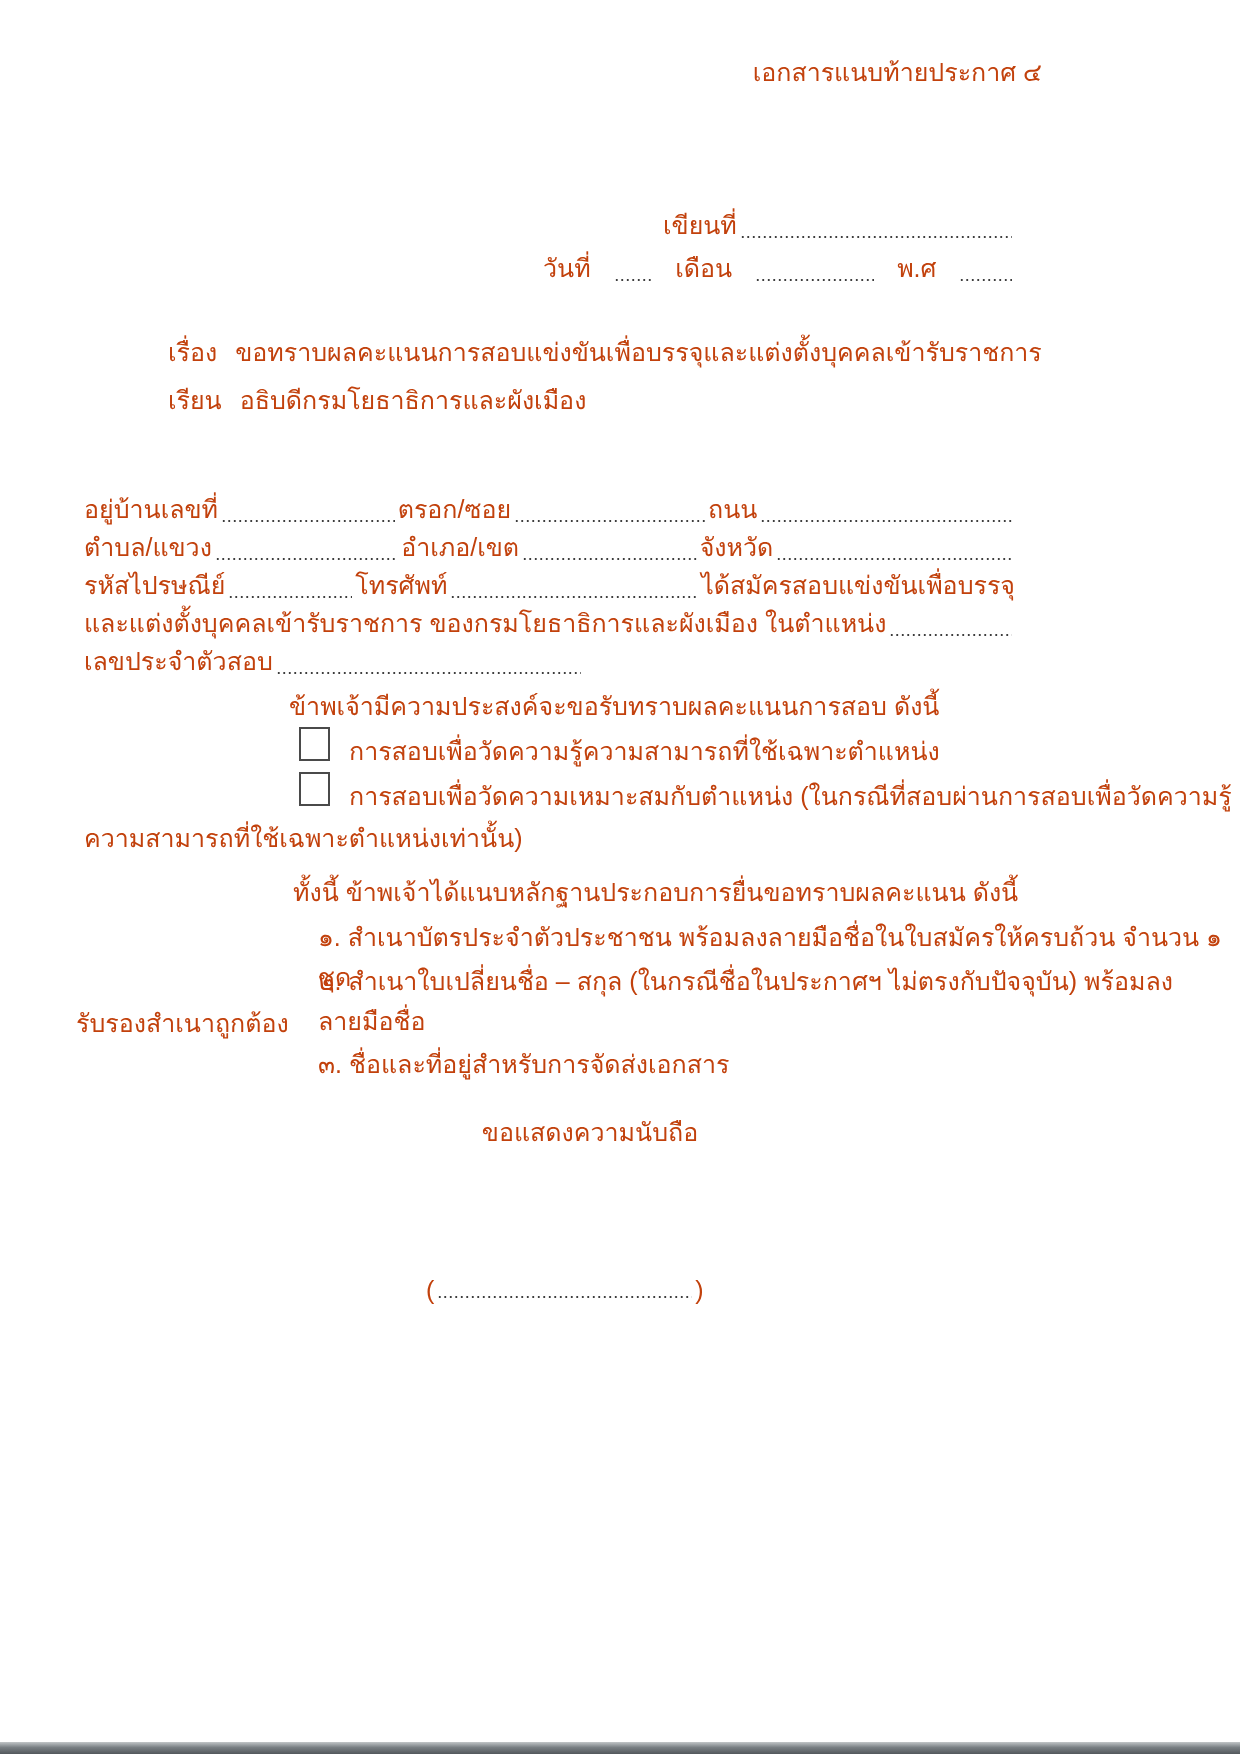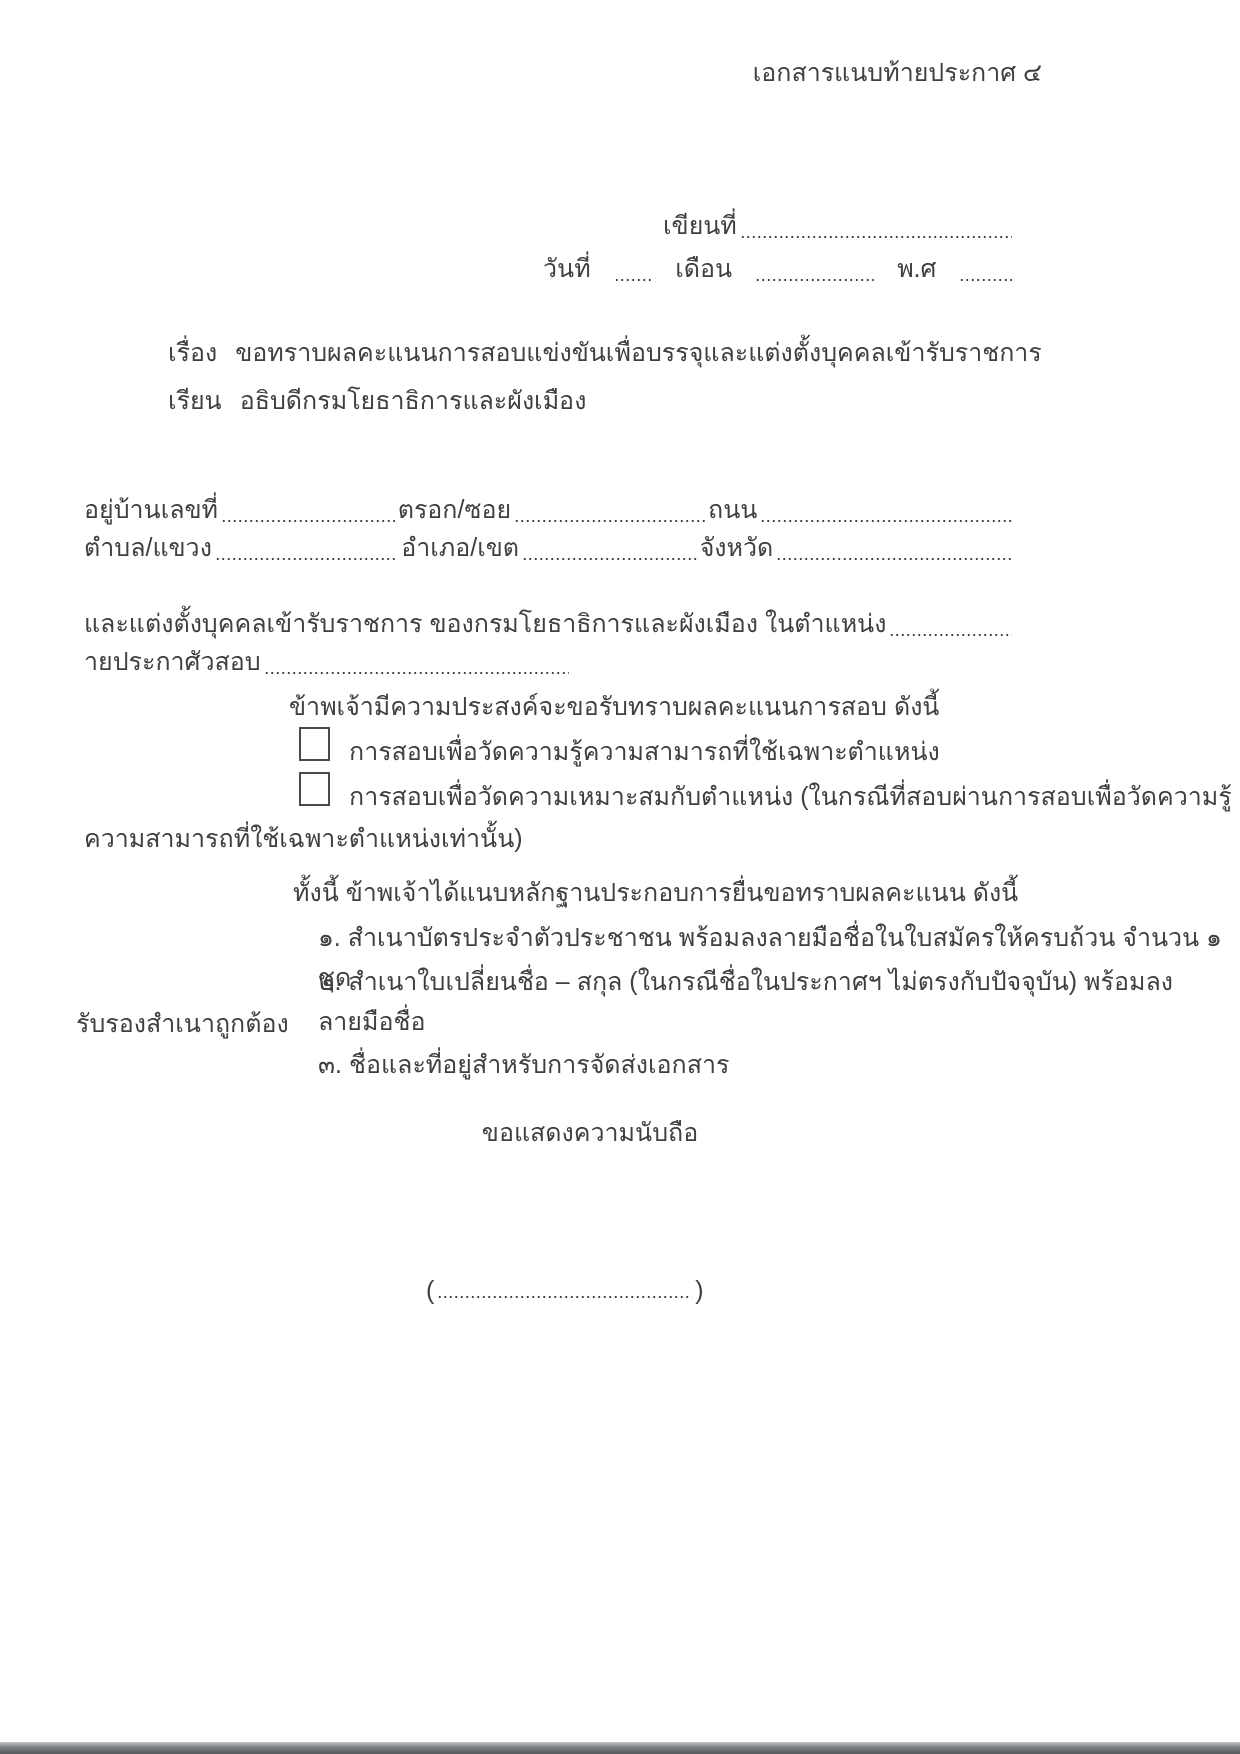--- a/index.html
+++ b/index.html
@@ -2,21 +2,21 @@
 <html><head>
 <meta charset="utf-8">
 <style>
   html,body{margin:0;padding:0;background:#e8e8e8;}
   .page{
     position:relative;
     width:1240px;height:1754px;
     margin:0 auto;
     background:#ffffff;
     font-family:"Liberation Sans","DejaVu Sans",sans-serif;
-    color:#404040;
+    color:#c2410c;
     font-size:25px;
     overflow:hidden;
   }
   .abs{position:absolute;}
   .line{display:flex;align-items:flex-end;}
   .lbl{white-space:nowrap;}
   .dots{
     height:8px;
     margin:0 3px 5px 3px;
     background-image:radial-gradient(circle,#3d3d3d 1.15px,transparent 1.45px);
@@ -82,28 +82,35 @@
 
   <div class="abs line" style="left:84px;top:527px;width:931px;">
     <span class="lbl">ตำบล/แขวง</span>
     <span class="dots grow" style="flex-grow:1.05;"></span>
     <span class="lbl">อำเภอ/เขต</span>
     <span class="dots grow" style="flex-grow:1;"></span>
     <span class="lbl">จังหวัด</span>
     <span class="dots grow" style="flex-grow:1.35;"></span>
   </div>
 
+  <div class="abs line" style="left:84px;top:565px;width:931px;">
+    <span class="lbl">รหัสไปรษณีย์</span>
+    <span class="dots grow" style="flex-grow:0.55;"></span>
+    <span class="lbl">โทรศัพท์</span>
+    <span class="dots grow" style="flex-grow:1.1;"></span>
+    <span class="lbl">ได้สมัครสอบแข่งขันเพื่อบรรจุ</span>
+  </div>
 
   <div class="abs line" style="left:84px;top:603px;width:931px;">
     <span class="lbl">และแต่งตั้งบุคคลเข้ารับราชการ ของกรมโยธาธิการและผังเมือง ในตำแหน่ง</span>
     <span class="dots grow"></span>
   </div>
 
   <div class="abs line" style="left:84px;top:641px;">
-    <span class="lbl">ายประกาศัวสอบ</span>
+    <span class="lbl">เลขประจำตัวสอบ</span>
     <span class="dots" style="width:305px;"></span>
   </div>
 
   <div class="abs" style="left:289px;top:686px;">ข้าพเจ้ามีความประสงค์จะขอรับทราบผลคะแนนการสอบ ดังนี้</div>
 
   <div class="checkbox" style="left:299px;top:727px;"></div>
   <div class="abs" style="left:349px;top:731px;">การสอบเพื่อวัดความรู้ความสามารถที่ใช้เฉพาะตำแหน่ง</div>
 
   <div class="checkbox" style="left:299px;top:772px;"></div>
   <div class="abs" style="left:349px;top:776px;">การสอบเพื่อวัดความเหมาะสมกับตำแหน่ง (ในกรณีที่สอบผ่านการสอบเพื่อวัดความรู้</div>

